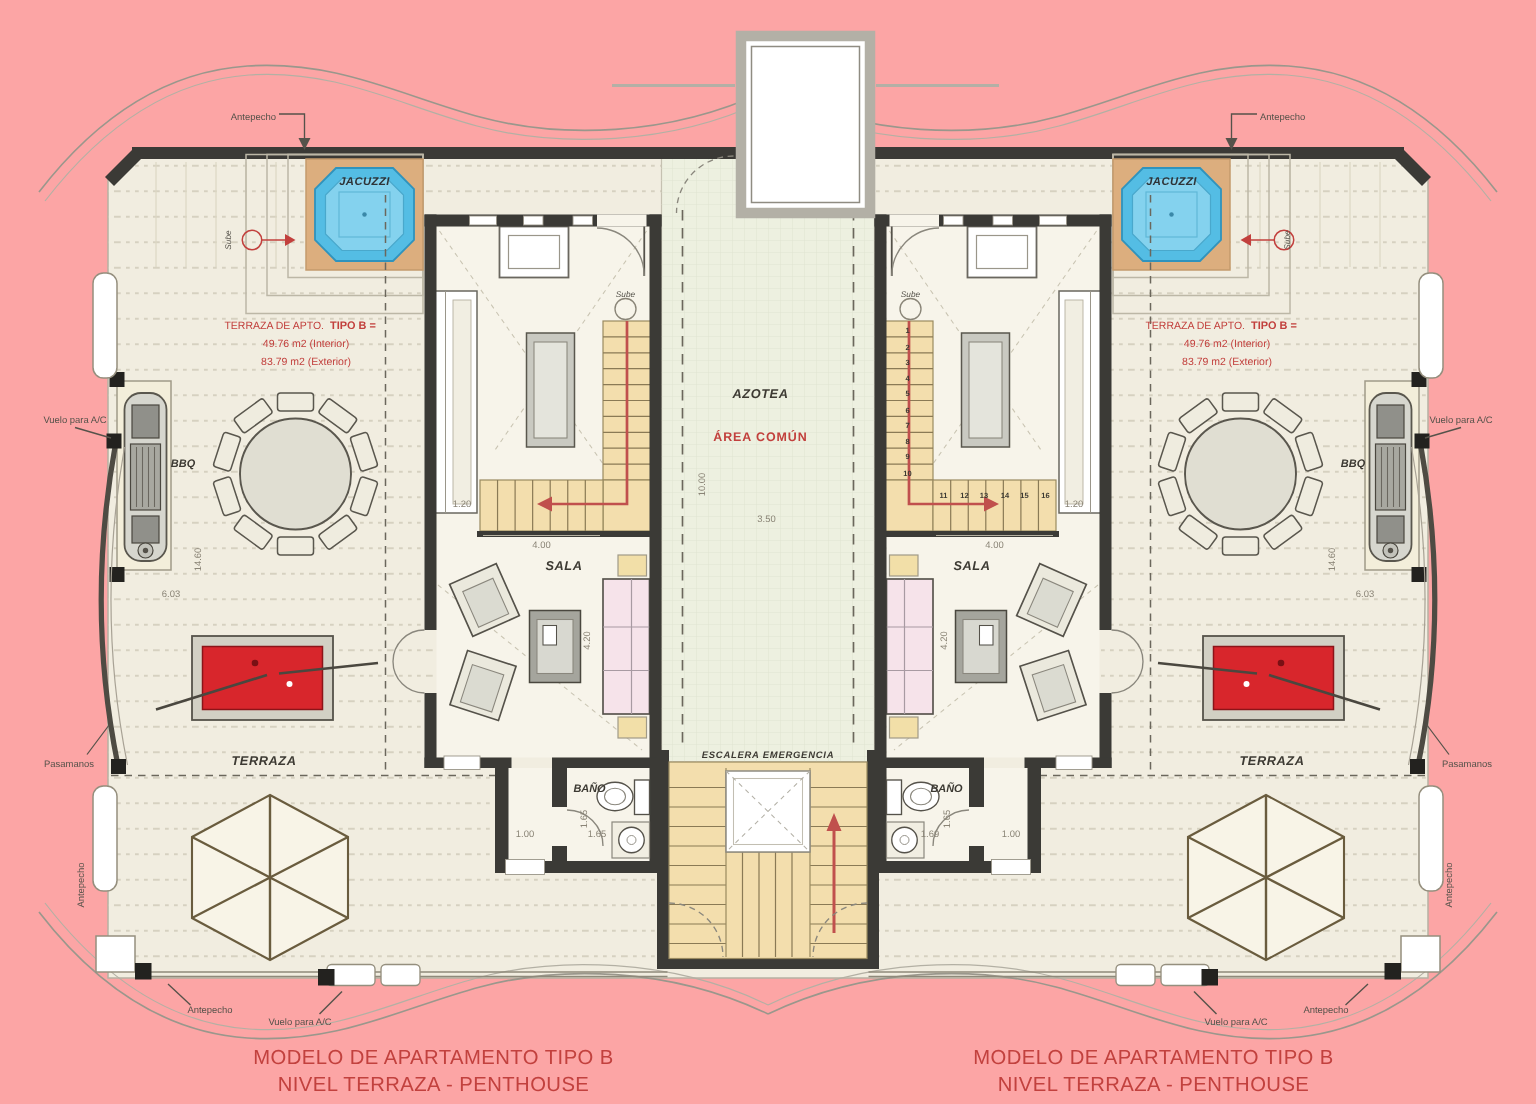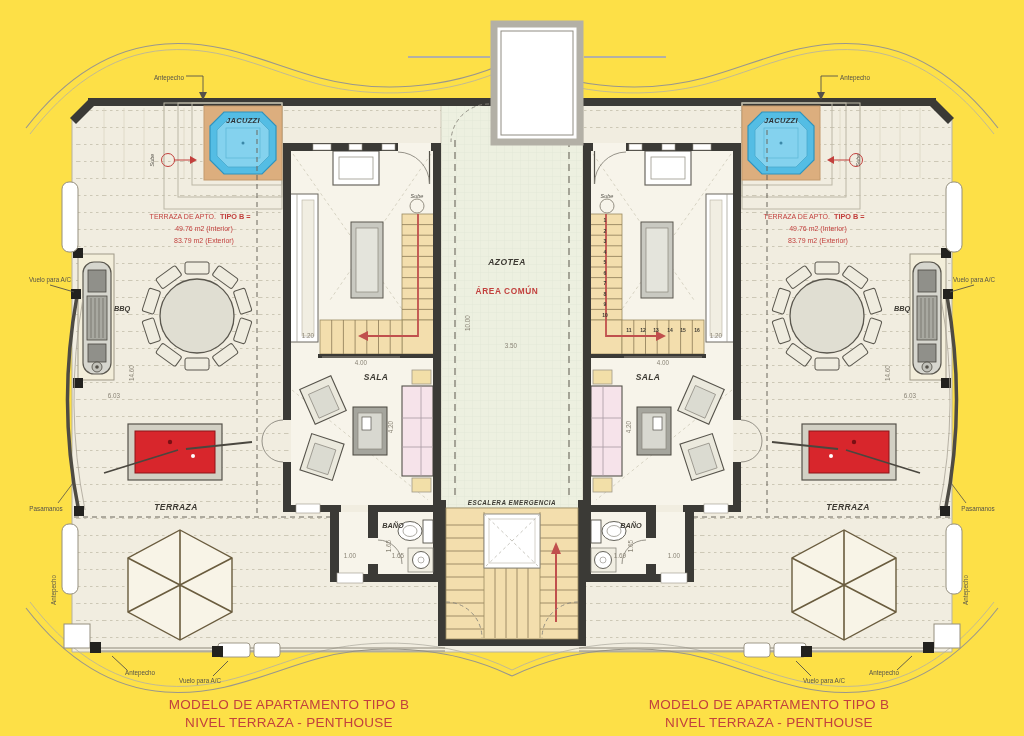--- a/index.html
+++ b/index.html
@@ -1,16 +1,16 @@
 <!DOCTYPE html>
 <html><head>
 <meta charset="utf-8">
 <style>
   html,body{margin:0;padding:0;background:#ffffff;}
-  #canvas{position:relative;width:1024px;height:736px;background:#fde047;outline:1px solid #e2e2de;overflow:hidden;}
+  #canvas{position:relative;width:1024px;height:736px;background:#fca5a5;outline:1px solid #e2e2de;overflow:hidden;}
   svg{position:absolute;left:0;top:0;}
   text{text-anchor:middle;}
   .dim{font:6.3px "Liberation Sans",sans-serif;fill:#8a8476;}
   .room{font:italic 700 8.5px "Liberation Sans",sans-serif;fill:#3d3a33;letter-spacing:.4px;}
   .room-sm{font:italic 700 7.3px "Liberation Sans",sans-serif;fill:#3d3a33;}
   .jz{font:italic 700 7.5px "Liberation Sans",sans-serif;fill:#2e3438;letter-spacing:.3px;}
   .tiny{font:italic 5.5px "Liberation Sans",sans-serif;fill:#55524a;}
   .edge{font:6.3px "Liberation Sans",sans-serif;fill:#55524a;}
   .esc{font:italic 700 6.3px "Liberation Sans",sans-serif;fill:#3d3a33;letter-spacing:.5px;}
   .rednote{font:700 7.3px "Liberation Sans",sans-serif;fill:#c2403d;}

